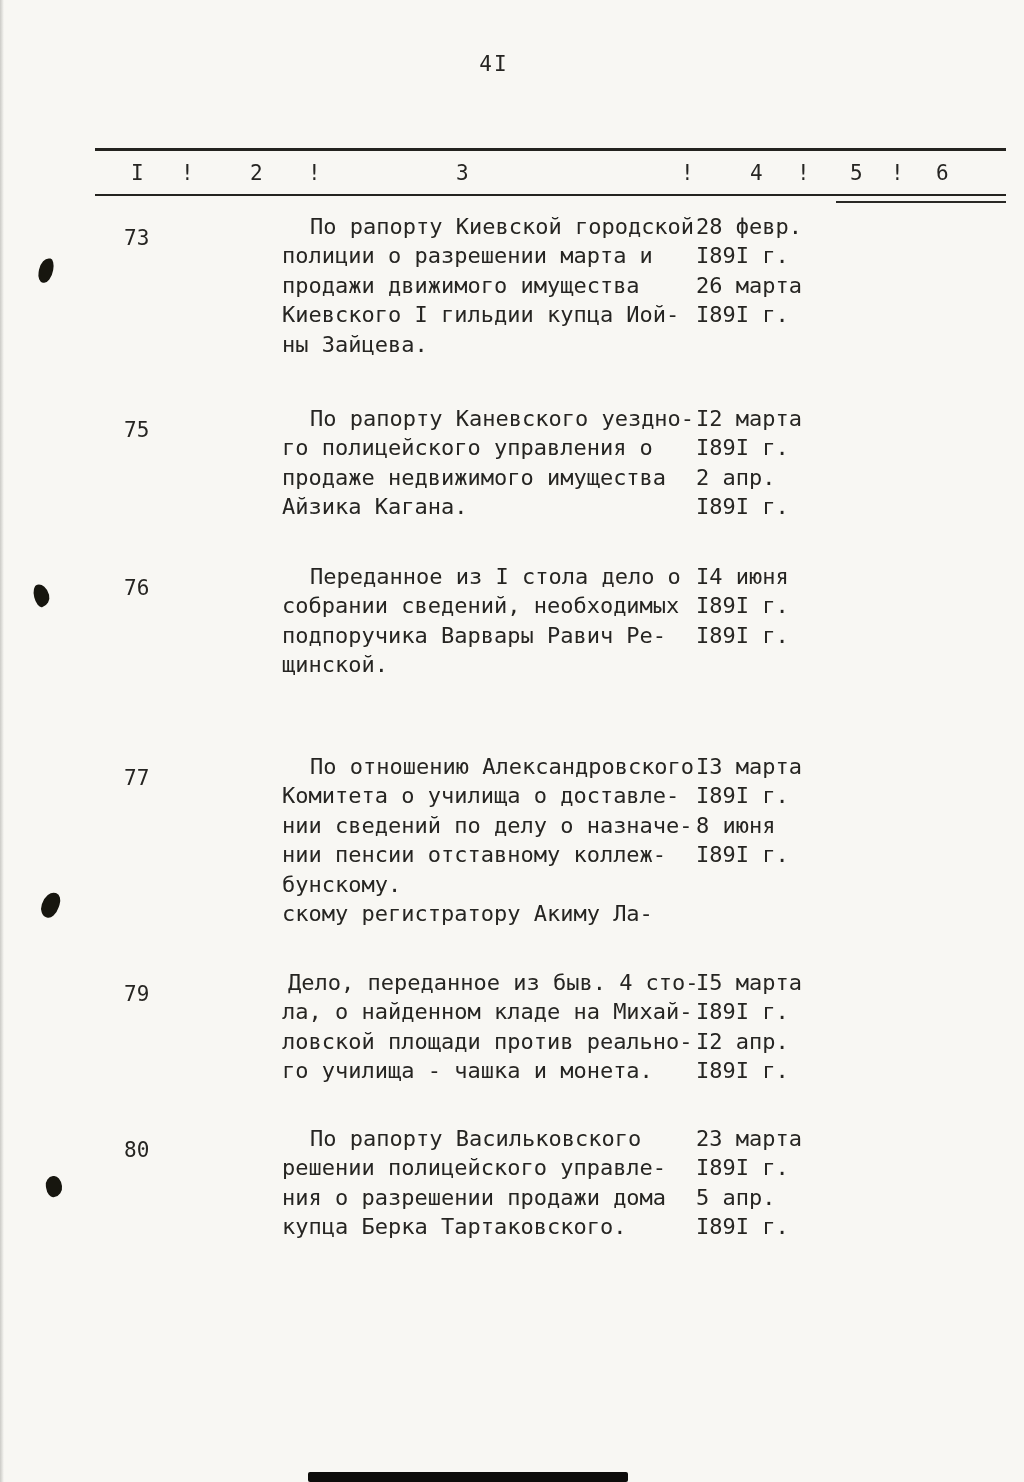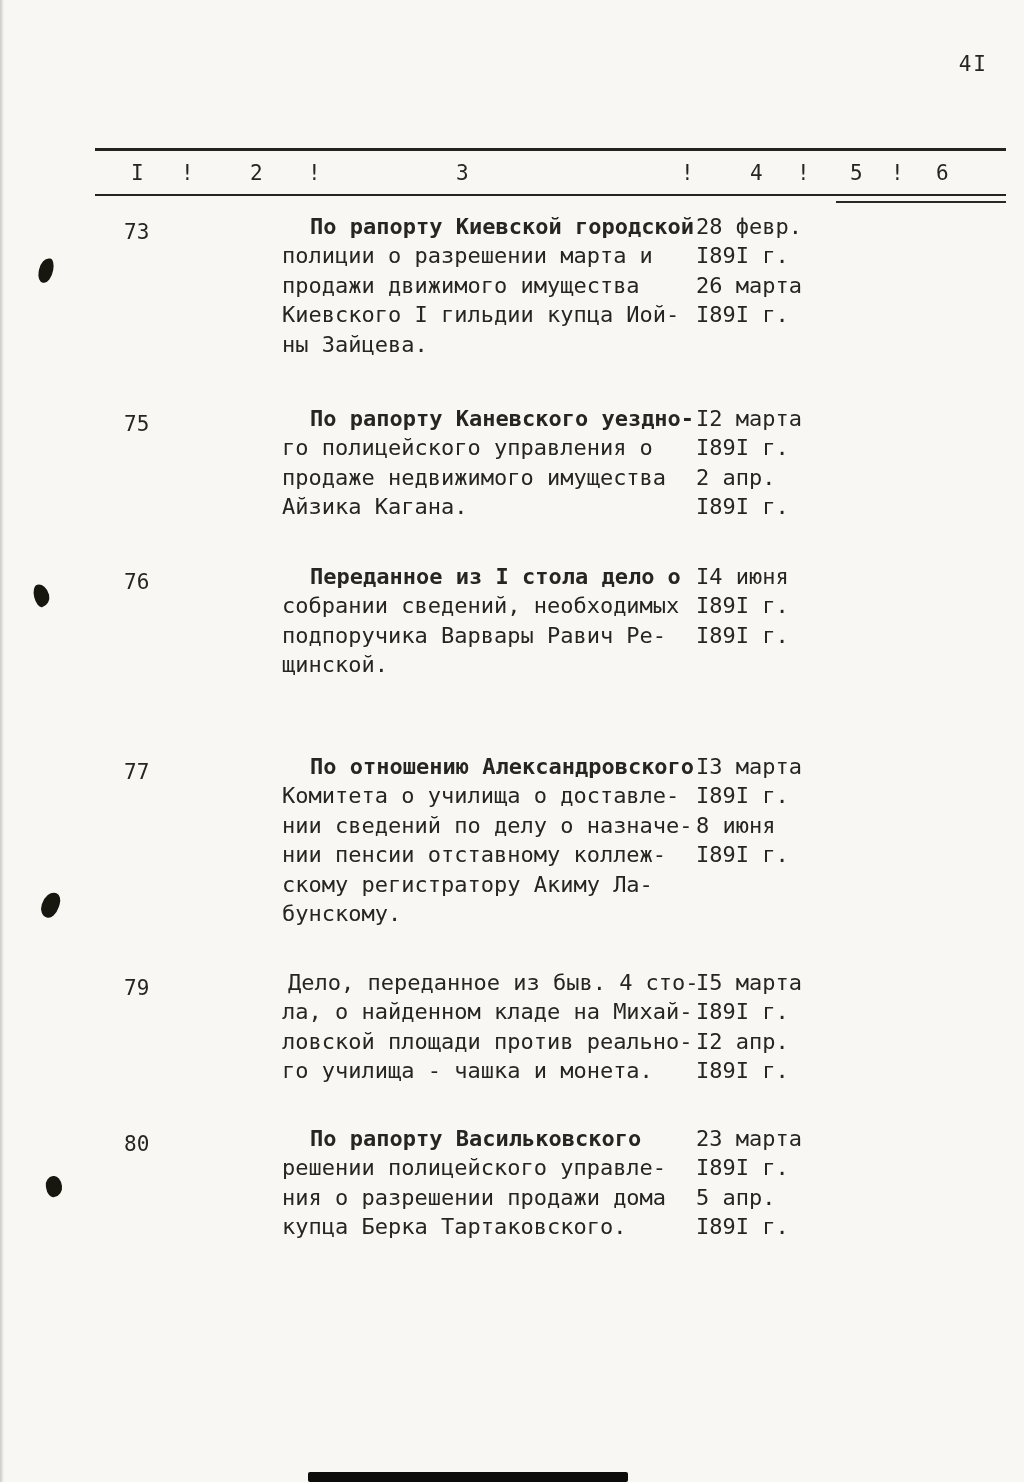--- a/index.html
+++ b/index.html
@@ -21,21 +21,21 @@
     background: linear-gradient(to right, rgba(70,70,65,0.25), rgba(70,70,65,0));
     pointer-events: none;
   }
 
   
   .page-number {
     position: absolute;
     top: 52px;
     left: 0;
     width: 988px;
-    text-align: right;
+    text-align: center;
     font-size: 21px;
     letter-spacing: 2px;
   }
 
   
   .table-header {
     position: absolute;
     left: 95px;
     top: 148px;
     width: 911px;
@@ -69,27 +69,27 @@
   .entry { position: absolute; left: 0; width: 1024px; font-size: 22px; }
   .e73 { top: 212px; }
   .e75 { top: 404px; }
   .e76 { top: 562px; }
   .e77 { top: 752px; }
   .e79 { top: 968px; }
   .e80 { top: 1124px; }
   .entry-num {
     position: absolute;
     left: 124px;
-    top: 8px;
+    top: 14px;
     font-size: 21px;
   }
   .entry-lines { position: absolute; left: 282px; top: 0; width: 740px; }
   .line { display: flex; height: 29.4px; line-height: 29.4px; white-space: nowrap; }
   .txt { display: inline-block; width: 414px; flex: none; }
-  .txt.indent { text-indent: 28px; font-weight: bold; }
+  .txt.indent { text-indent: 28px; }
   .txt.indent-sm { text-indent: 6px; }
   .date { flex: none; }
 
   
   .blot { position: absolute; background: #17160f; }
   .blot-1 { left: 39px; top: 258px; width: 14px; height: 25px; border-radius: 65% 35% 55% 45% / 55% 45% 60% 40%; transform: rotate(10deg); }
   .blot-2 { left: 34px; top: 584px; width: 15px; height: 23px; border-radius: 40% 60% 65% 35% / 50% 55% 45% 50%; transform: rotate(-14deg); }
   .blot-3 { left: 42px; top: 892px; width: 17px; height: 26px; border-radius: 60% 40% 50% 50% / 60% 40% 55% 45%; transform: rotate(18deg); }
   .blot-4 { left: 46px; top: 1176px; width: 16px; height: 21px; border-radius: 55% 45% 60% 40% / 45% 55% 50% 50%; transform: rotate(-8deg); }
   .bottom-bar {
@@ -207,25 +207,25 @@
       </div>
       <div class="line">
         <span class="txt">нии сведений по делу о назначе-</span>
         <span class="date">8 июня</span>
       </div>
       <div class="line">
         <span class="txt">нии пенсии отставному коллеж-</span>
         <span class="date">I89I г.</span>
       </div>
       <div class="line">
+        <span class="txt">бунскому.</span>
+        <span class="date"></span>
+      </div>
+      <div class="line">
         <span class="txt">скому регистратору Акиму Ла-</span>
-        <span class="date"></span>
-      </div>
-      <div class="line">
-        <span class="txt">бунскому.</span>
         <span class="date"></span>
       </div>
     </div>
   </div>
 
   <div class="entry e79">
     <div class="entry-num">79</div>
     <div class="entry-lines">
       <div class="line">
         <span class="txt indent-sm">Дело, переданное из быв. 4 сто-</span>

